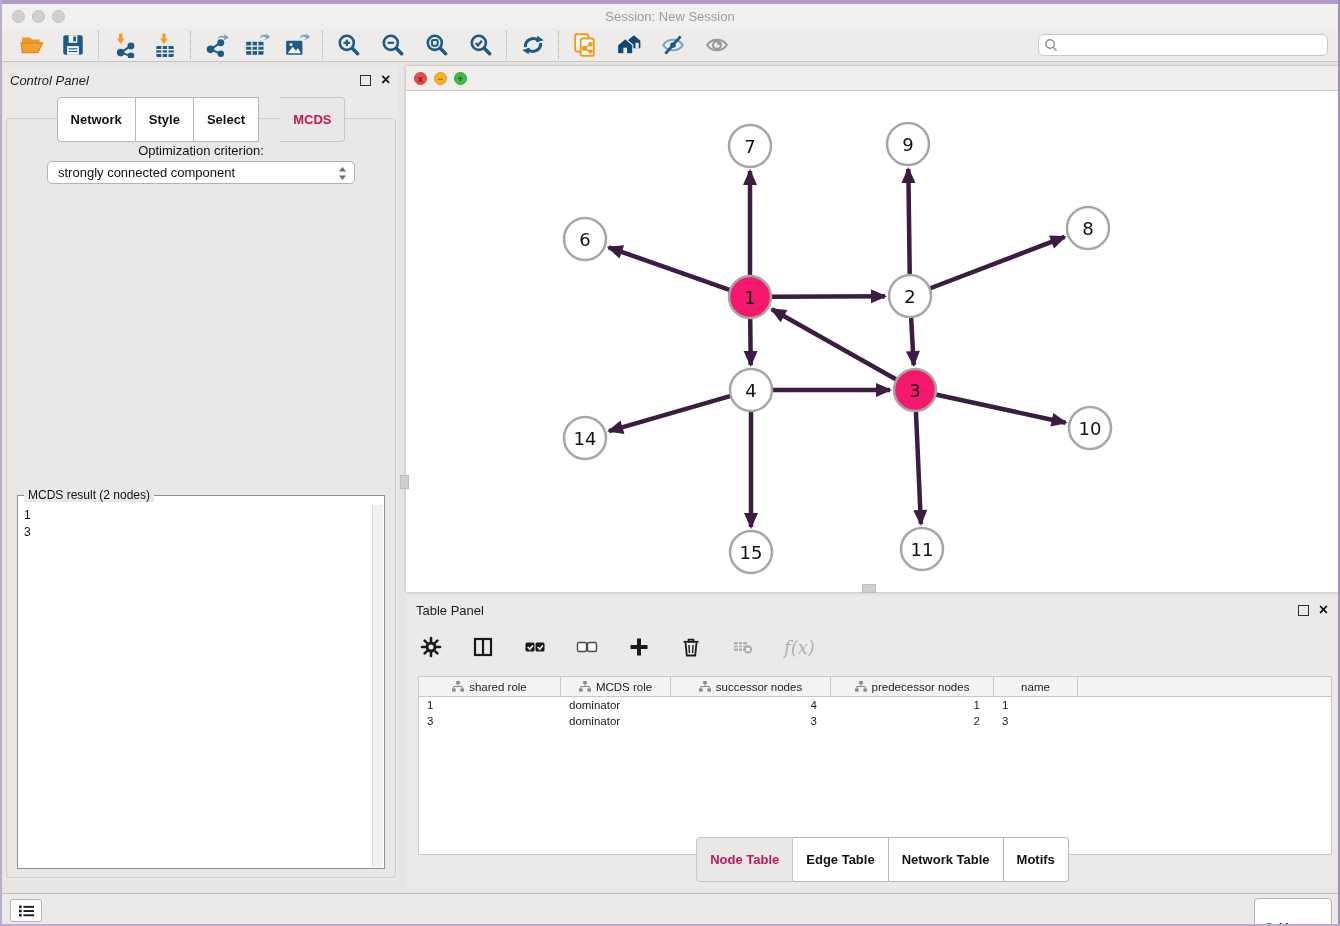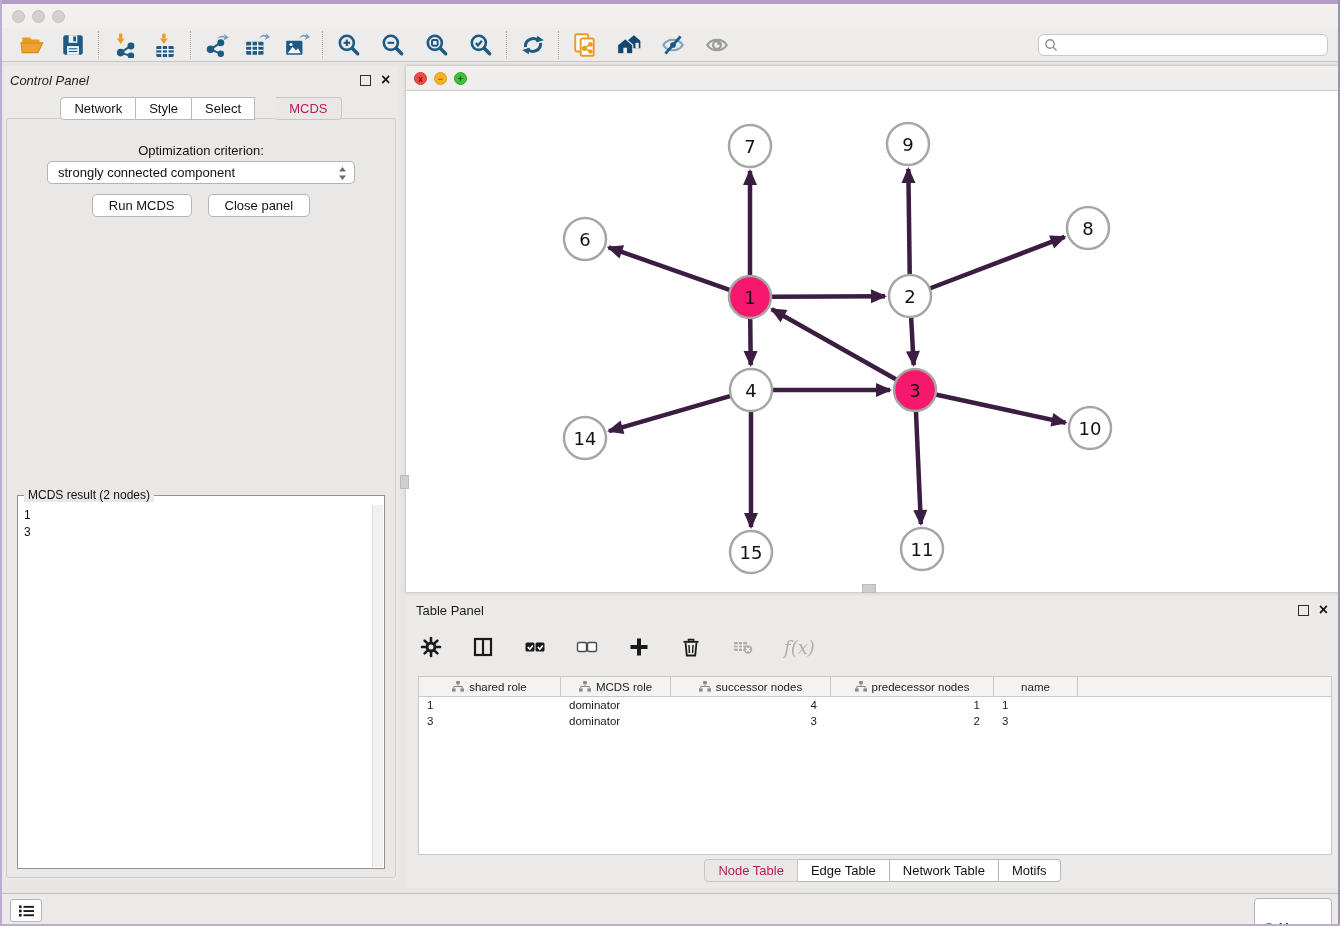--- a/index.html
+++ b/index.html
@@ -30,22 +30,22 @@
     padding:0 6px 0 24px;font-size:12px;background:#fff;outline:none;}
 
   
   .panel-title{font-size:13px;color:#1c1c1c;}
   .panel-ctl{display:flex;gap:10px;align-items:center;}
   .float-box{width:9px;height:9px;border:1.5px solid #2e2e2e;display:inline-block;}
   .close-x{font-size:16px;font-weight:700;color:#141414;line-height:10px;}
 
   
   .segbar{display:flex;}
-  .seg{height:21px;line-height:21px;padding:0 13px;font-size:13px;background:#fff;color:#111;
-    border:1px solid #b9b8b6;border-left:none;cursor:default;}
+  .seg{height:21px;line-height:21px;padding:11px 13px;font-size:13px;background:#fff;color:#111;
+    border:1px solid #b9b8b6;border-left:none;cursor:default;font-weight:bold;}
   .seg:first-child{border-left:1px solid #b9b8b6;border-radius:4px 0 0 4px;}
   .seg:last-child{border-radius:0 4px 4px 0;}
   .seg.sel{background:#eae8e6;color:#be185d;border-color:#c8c6c4;margin-left:21px;}
 
   
   .control-panel{position:absolute;left:4px;top:66px;width:394px;height:814px;background:#ebeae8;}
   .cp-header{position:absolute;left:6px;right:8px;top:4px;height:20px;display:flex;align-items:center;justify-content:space-between;font-style:italic;}
   .cp-tabs{position:absolute;left:0;right:0;top:31px;display:flex;justify-content:center;z-index:2;}
   .cp-content{position:absolute;left:2px;right:2px;top:52px;bottom:2px;background:#e9e8e6;
     border:1px solid #cfcecc;border-radius:3px;}
@@ -105,20 +105,21 @@
 <div id="app">
   <div class="frame-top"></div>
   <div class="frame-left"></div>
   <div class="frame-right"></div>
   <div class="frame-bottom"></div>
 
   <div class="titlebar">
     <span class="tl t1"></span>
     <span class="tl t2"></span>
     <span class="tl t3"></span>
+    <div class="title-text">Session: New Session</div>
   </div>
 
   <div class="toolbar">
     <div class="tb-group">
       <svg class="ic" viewBox="0 0 24 24">
           <path d="M2 5h7l2 2h7v3H2z" fill="#ee9a20"></path>
           <path d="M1 10h20l-4.5 9H2z" fill="#efa233" stroke="#d88a12" stroke-width="1"></path>
         </svg>
       <svg class="ic" viewBox="0 0 24 24">
           <rect x="3" y="3" width="18" height="18" rx="2" fill="#1d5a84"></rect>
@@ -276,24 +277,20 @@
         <span class="seg sel">MCDS</span>
       </div>
     <div class="cp-content">
       <div class="opt-label">Optimization criterion:</div>
       <div class="mcds-select">
         <span>strongly connected component</span>
         <svg class="select-chevrons" width="9" height="15" viewBox="0 0 9 15">
             <path d="M4.5 1 L8 5.5 L1 5.5 Z" fill="#6e6d6b"></path>
             <path d="M4.5 14 L1 9.5 L8 9.5 Z" fill="#6e6d6b"></path>
           </svg>
-      </div>
-      <div class="btn-row">
-        <button class="mac-btn">Run MCDS</button>
-        <button class="mac-btn">Close panel</button>
       </div>
       <div class="result-group">
         <span class="result-legend">MCDS result (2 nodes)</span>
         <div class="result-text">1
 3</div>
         <div class="result-scroll"></div>
       </div>
     </div>
   </div>
 

